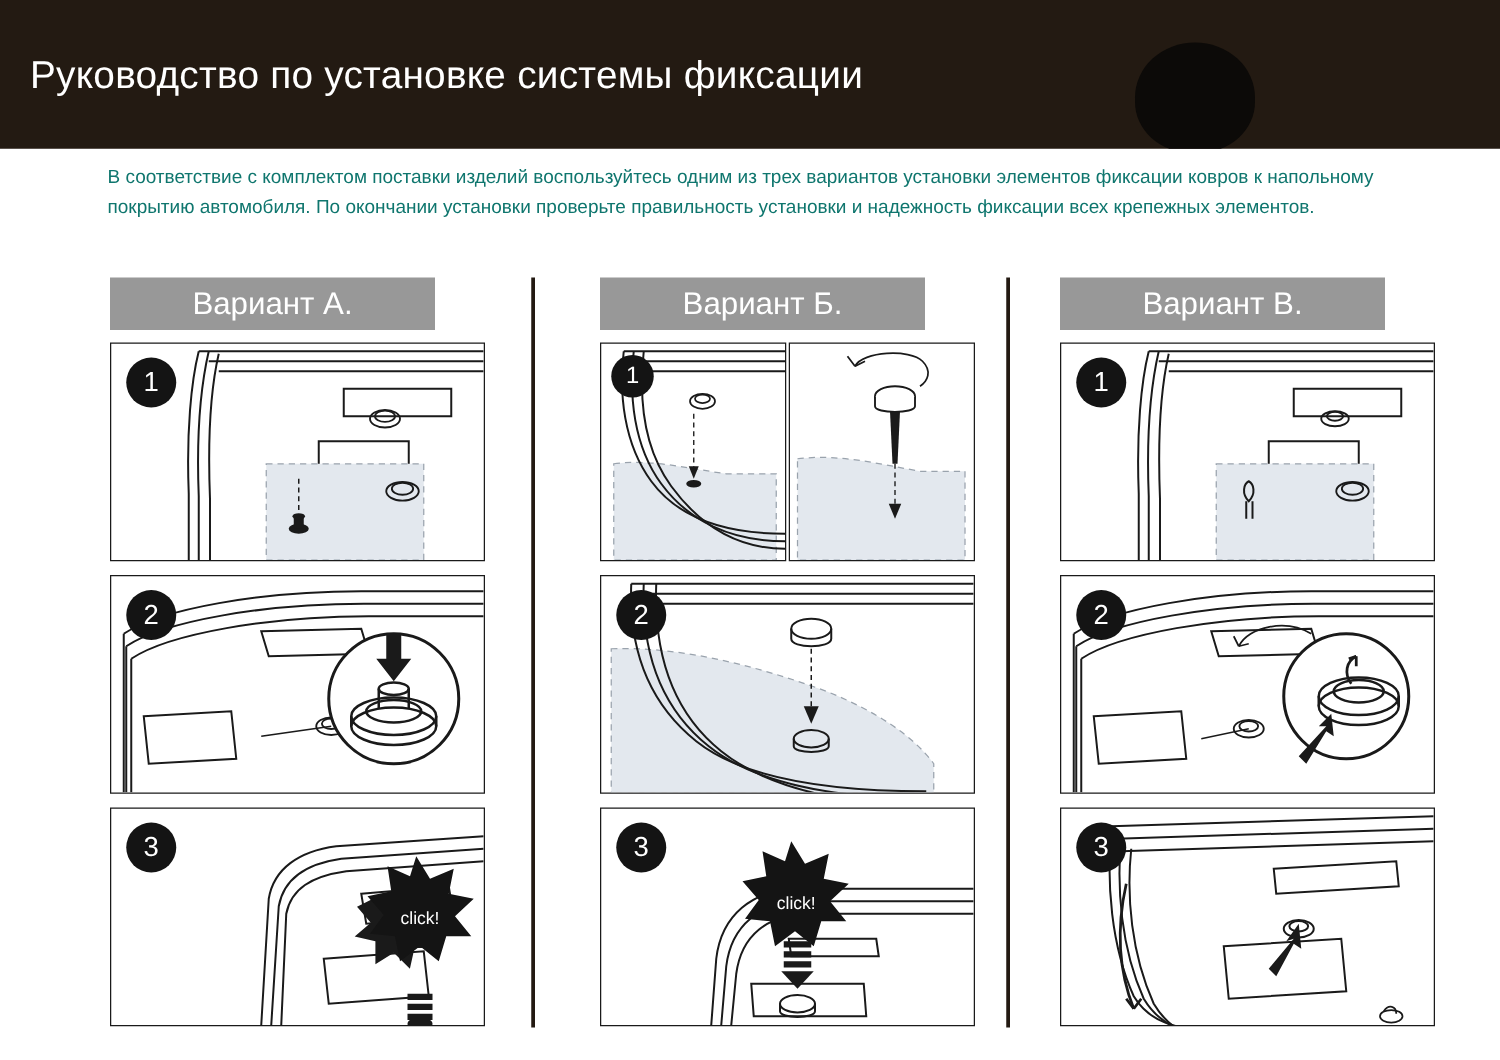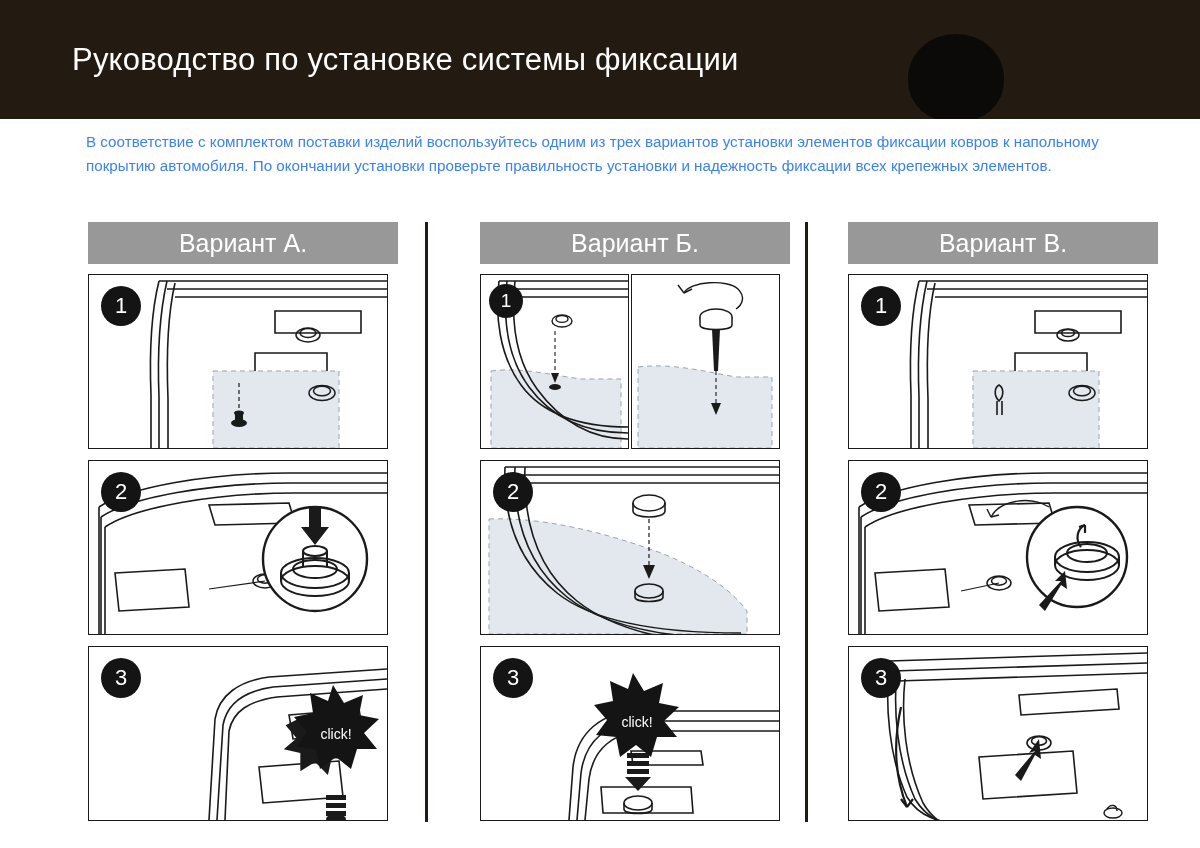--- a/index.html
+++ b/index.html
@@ -27,62 +27,61 @@
   .header-title {
     position: absolute;
     left: 24px;
     top: 60px;
     transform: translateY(-50%);
     color: #ffffff;
     font-size: 31px;
     font-weight: normal;
     letter-spacing: 0.2px;
     white-space: nowrap;
-    margin-left: 48px;
   }
   .header-blob {
     position: absolute;
     right: 196px;
     top: 34px;
     width: 96px;
     height: 88px;
     background: #0c0a08;
     border-radius: 50% 50% 46% 46%;
   }
 
   
   .intro {
     position: absolute;
     left: 86px;
     top: 130px;
     width: 1030px;
     font-size: 15.2px;
     line-height: 1.55;
-    color: #3b82f6;
+    color: #0f766e;
   }
 
   
   .columns {
     position: absolute;
     left: 0;
     top: 222px;
     width: 1200px;
     height: 600px;
   }
   .column {
     position: absolute;
     top: 0;
     width: 300px;
   }
   .col-a { left: 88px; }
   .col-b { left: 480px; }
   .col-c { left: 848px; }
 
   .col-header {
-    width: 310px;
+    width: 260px;
     height: 42px;
     background: #989898;
     display: flex;
     align-items: center;
     justify-content: center;
     color: #ffffff;
     font-size: 25px;
     margin-bottom: 10px;
   }
 

